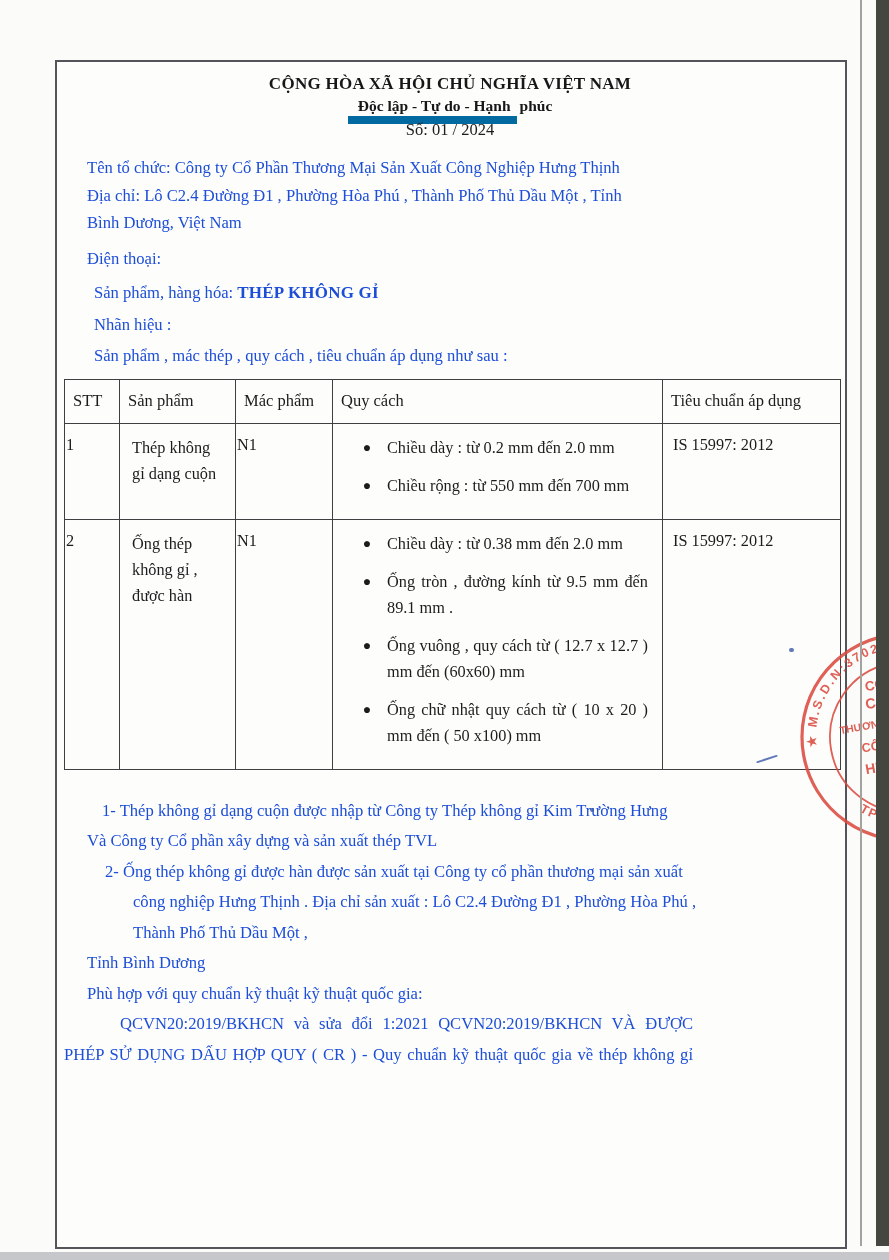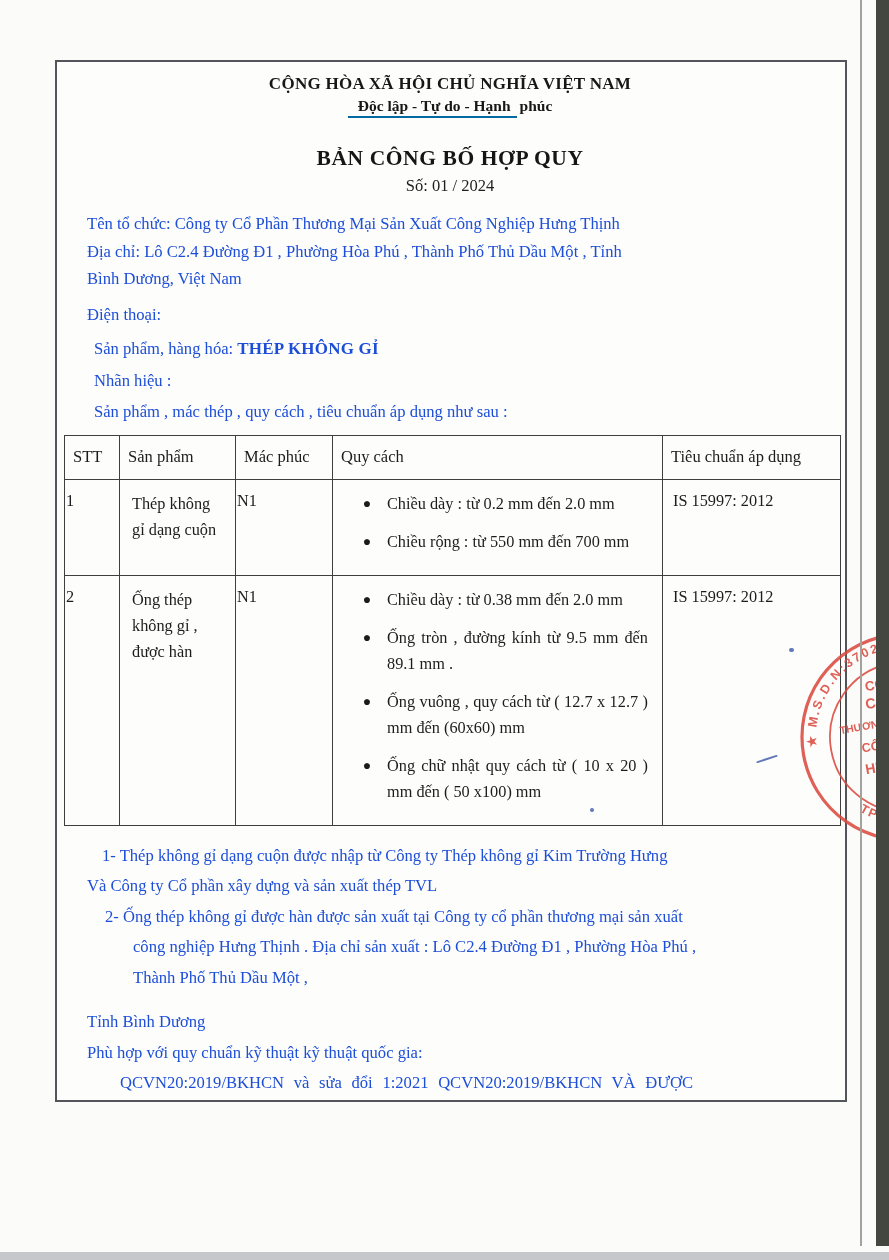--- a/index.html
+++ b/index.html
@@ -9,28 +9,28 @@
     font-family:"Liberation Serif", serif;
     color:#1e1e1e;
     -webkit-font-smoothing:antialiased;
   }
   
   .scan-right-bar{position:absolute;left:876px;top:0;width:13px;height:1246px;background:#44473f;}
   .scan-edge-line{position:absolute;left:860px;top:0;width:2px;height:1246px;background:#a2a29e;}
   .scan-bottom-bar{position:absolute;left:0;top:1252px;width:889px;height:8px;background:#c5c7ca;}
 
   .page{
-    position:absolute;left:55px;top:60px;width:792px;height:1042px;
+    position:absolute;left:55px;top:60px;width:792px;height:1189px;
     border:2px solid #54555a;box-sizing:border-box;
     padding:0 9px 0 7px;background:#fdfdfb;
   }
   .center{text-align:center;}
   .country{margin-top:12px;font-size:17px;font-weight:bold;letter-spacing:.3px;color:#171717;}
   .motto{margin-top:3px;font-size:15.5px;font-weight:bold;color:#171717;}
-  .motto .u{border-bottom:2px solid #0369a1;padding:0 6px 2px 10px;}
+  .motto .u{border-bottom:8px solid #0369a1;padding:0 6px 2px 10px;}
   .motto .tail{padding-left:3px;}
   .title{margin-top:31px;font-size:21.5px;font-weight:bold;letter-spacing:.6px;color:#151515;}
   .doc-num{margin-top:5px;font-size:16.5px;}
 
   .bodytext{font-size:16.6px;line-height:27.5px;color:#1d4ed8;}
   .p-org{margin:14px 0 0 23px;}
   .p-addr{margin:0 0 8px 23px;}
   .p-addr span{display:block;}
   .p-phone{margin:5px 0 0 23px;}
   .p-product{margin:7px 0 0 30px;}
@@ -55,49 +55,48 @@
   td.cell-mt{padding-top:11px;text-align:center;}
   td.cell-qc{padding:11px 14px 8px 14px;}
   td.cell-tc{padding:11px 6px 0 10px;}
   tr.row-1 td{height:95px;}
   tr.row-2 td{height:238px;}
   .qc-item{display:flex;margin-bottom:12px;}
   .qc-item .bullet{width:40px;text-align:center;flex:0 0 40px;font-size:14px;line-height:26px;}
   .qc-item .qc-text{flex:1;text-align:justify;line-height:26px;}
 
   .note{line-height:30.5px;}
-  .note1{margin:15px 0 0 25px;padding-left:0;text-indent:0;}
+  .note1{margin:26px 0 0 25px;padding-left:0;text-indent:0;}
   .note1 .l1{display:block;text-indent:13px;}
   .note1 .l2{display:block;text-indent:-2px;}
   .note2{margin:0 0 0 69px;text-indent:-28px;font-family:Liberation Serif, serif;}
   .note2 span{display:block;}
   .note2 .l1{text-indent:-28px;}
   .note2 .l2{text-indent:0;}
   .note2 .l3{text-indent:0;}
-  .province{margin:14px 0 0 23px;line-height:30.5px;}
+  .province{margin:0 0 0 23px;line-height:30.5px;}
   .conf-intro{margin:0 0 0 23px;line-height:30.5px;}
   .conf-body{margin:0;line-height:30.5px;}
   .conf-body .l1{display:block;text-indent:56px;word-spacing:5.5px;}
   .conf-body .l2{display:block;word-spacing:1.5px;}
 
   .stamp-wrap{position:absolute;left:795px;top:627px;width:94px;height:220px;overflow:visible;}
   .stamp{opacity:.88;}
   .pen-mark{position:absolute;background:#3a57a8;border-radius:2px;opacity:.8;}
 </style>
 </head>
 <body>
 
 <div class="page">
 
   <div class="country center">CỘNG HÒA XÃ HỘI CHỦ NGHĨA VIỆT NAM</div>
   <div class="motto center">
     <span class="u">Độc lập - Tự do - Hạnh</span><span class="tail">phúc</span>
   </div>
 
-  <div class="title center">BẢN CÔNG BỐ HỢP QUY</div>
   <div class="doc-num center">Số: 01 / 2024</div>
 
   <div class="bodytext">
     <p class="p-org">Tên tổ chức: Công ty Cổ Phần Thương Mại Sản Xuất Công Nghiệp Hưng Thịnh</p>
     <p class="p-addr">
       <span>Địa chỉ: Lô C2.4 Đường Đ1 , Phường Hòa Phú , Thành Phố Thủ Dầu Một , Tỉnh</span>
       <span>Bình Dương, Việt Nam</span>
     </p>
     <p class="p-phone">Điện thoại:</p>
     <p class="p-product"><span>Sản phẩm, hàng hóa: </span><b>THÉP KHÔNG GỈ</b></p>
@@ -110,21 +109,21 @@
         <col class="c-stt">
         <col class="c-sp">
         <col class="c-mt">
         <col class="c-qc">
         <col class="c-tc">
       </colgroup>
     <tbody>
         <tr>
       <th class="t-center">STT</th>
       <th>Sản phẩm</th>
-      <th>Mác phúc</th>
+      <th>Mác phẩm</th>
       <th>Quy cách</th>
       <th>Tiêu chuẩn áp dụng</th>
     </tr>
     <tr class="row-1">
       <td class="cell-stt">1</td>
       <td class="cell-sp">Thép không gỉ dạng cuộn</td>
       <td class="cell-mt">N1</td>
       <td class="cell-qc">
         <div class="qc-item">
           <span class="bullet">●</span>
@@ -171,20 +170,21 @@
     </p>
     <p class="note note2">
       <span class="l1">2- Ống thép không gỉ được hàn được sản xuất tại Công ty cổ phần thương mại sản xuất</span>
       <span class="l2">công nghiệp Hưng Thịnh . Địa chỉ sản xuất : Lô C2.4 Đường Đ1 , Phường Hòa Phú ,</span>
       <span class="l3">Thành Phố Thủ Dầu Một ,</span>
     </p>
     <p class="province">Tỉnh Bình Dương</p>
     <p class="conf-intro">Phù hợp với quy chuẩn kỹ thuật kỹ thuật quốc gia:</p>
     <p class="conf-body">
       <span class="l1">QCVN20:2019/BKHCN và sửa đổi 1:2021 QCVN20:2019/BKHCN VÀ ĐƯỢC</span>
+      <span class="l2">PHÉP SỬ DỤNG DẤU HỢP QUY ( CR ) -  Quy chuẩn kỹ thuật quốc gia về thép không gỉ</span>
     </p>
   </div>
 
 </div>
 
 <div class="stamp-wrap">
   <svg class="stamp" width="220" height="220" viewBox="0 0 220 220">
     <g transform="rotate(-10 110 110)" font-family="Liberation Sans, sans-serif" font-weight="bold">
       <circle cx="110" cy="110" r="103" fill="none" stroke-width="3.2" stroke="#dc4b40"></circle>
       <circle cx="110" cy="110" r="75" fill="none" stroke-width="1.8" stroke="#dc4b40"></circle>

